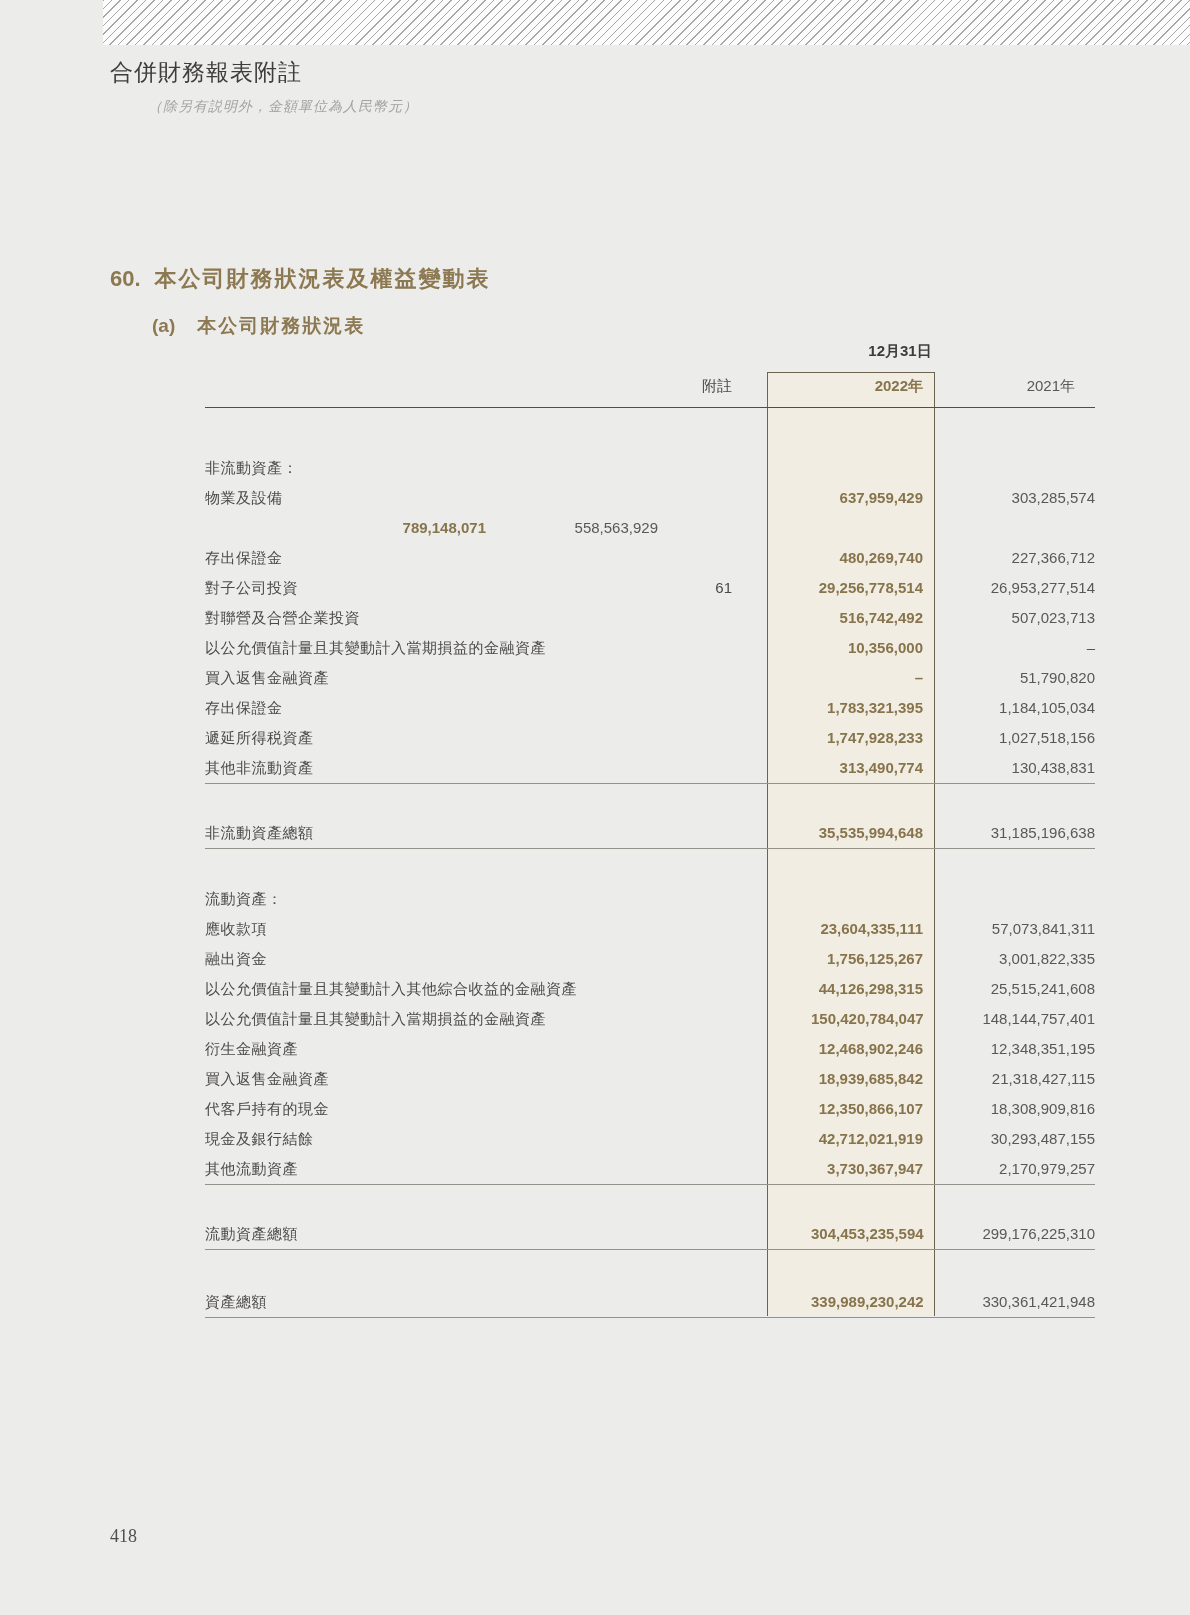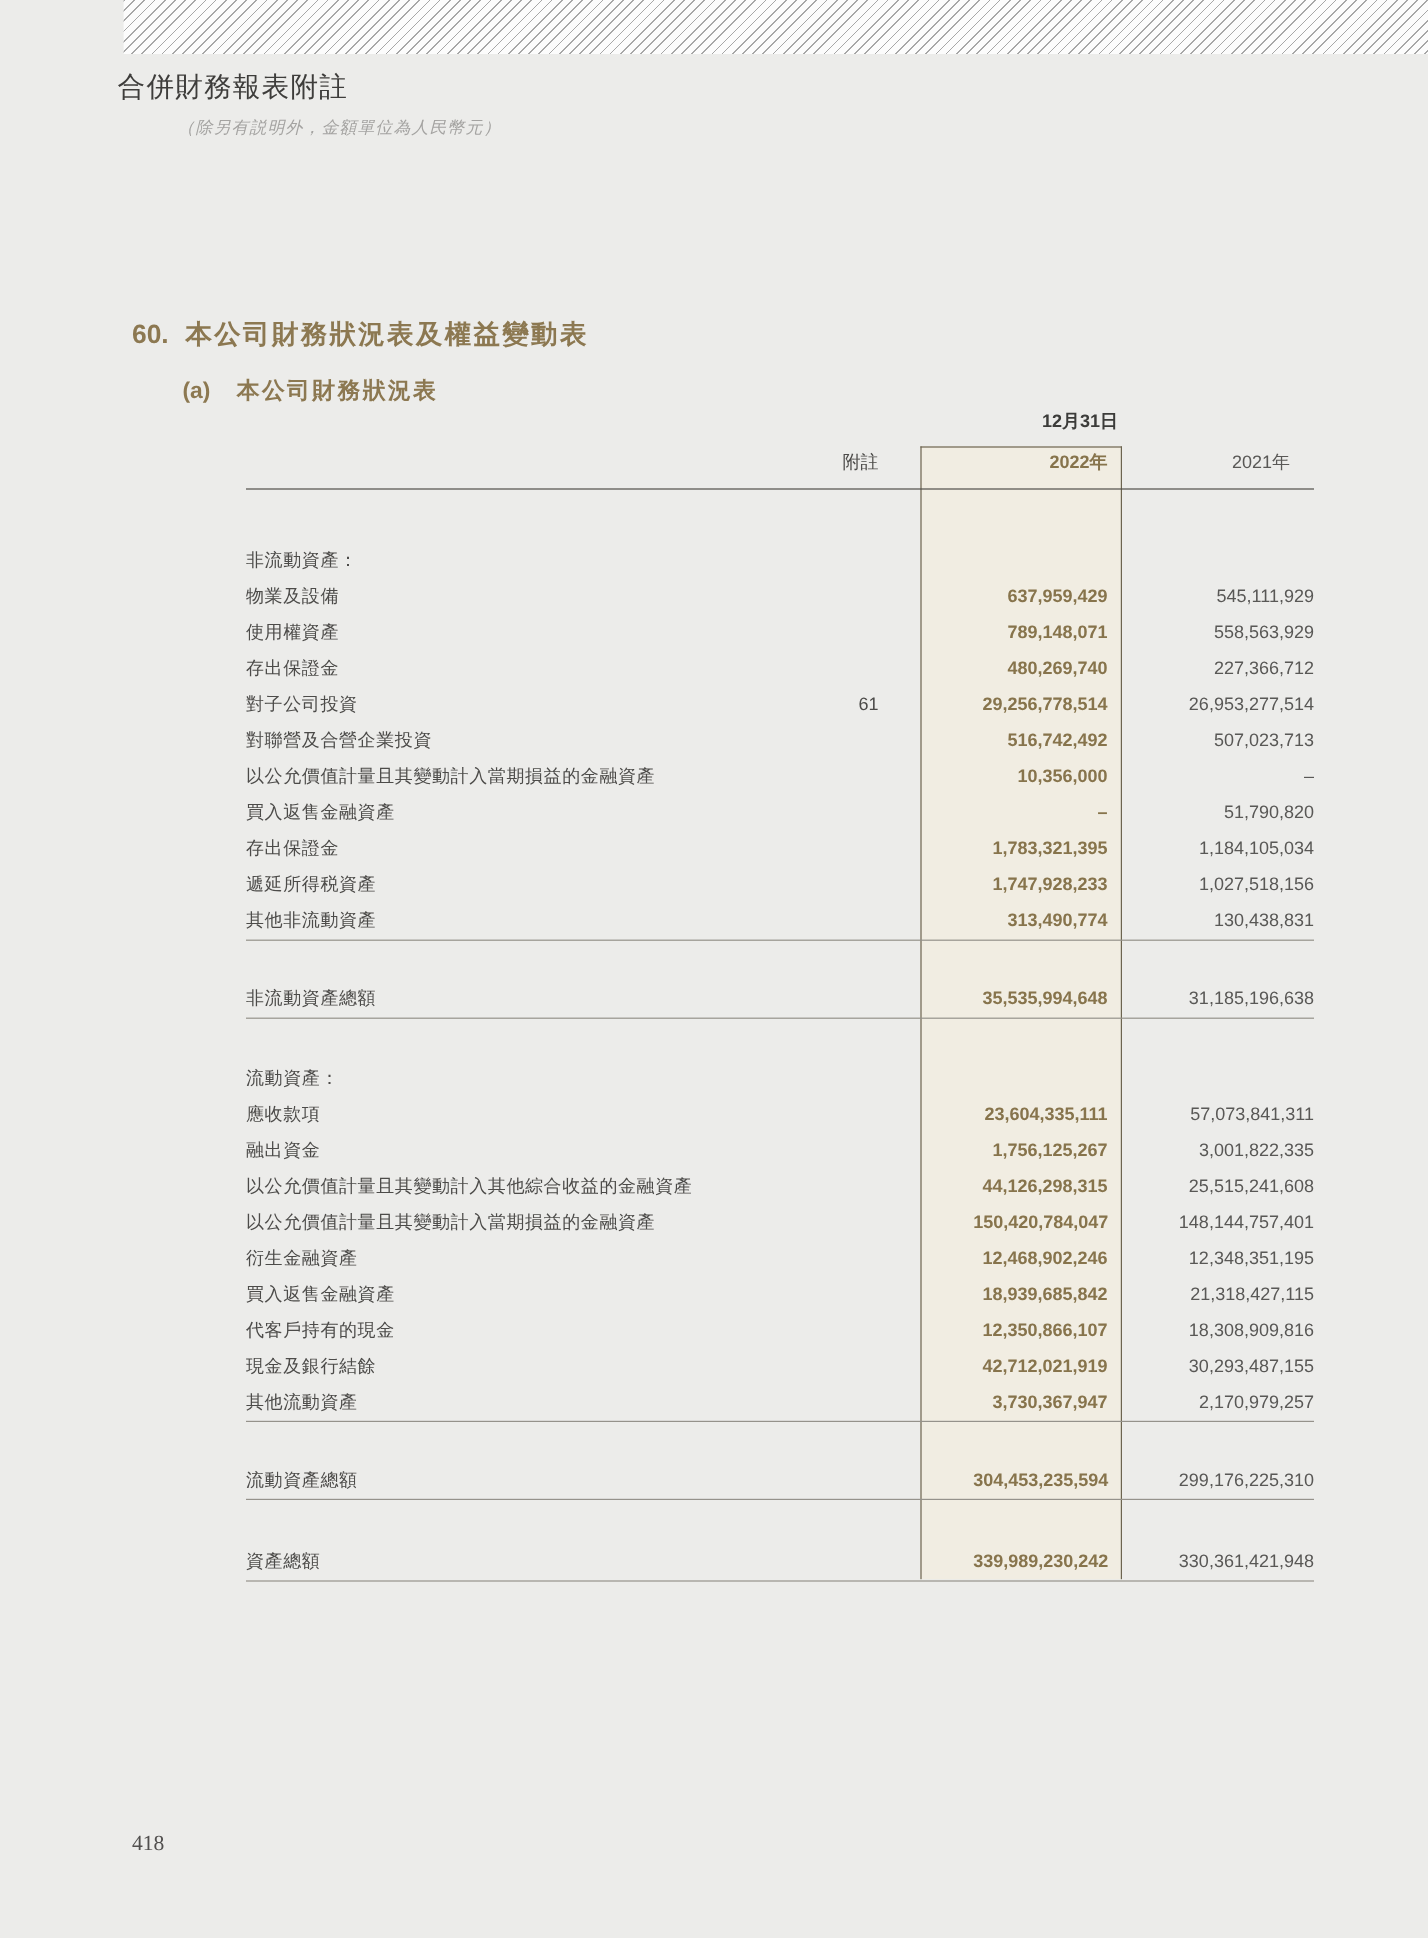--- a/index.html
+++ b/index.html
@@ -3,21 +3,21 @@
 <meta charset="utf-8">
 <style>
   html,body{margin:0;padding:0;}
   body{background:#ECECEA;font-family:"Liberation Sans",sans-serif;}
   .page{position:relative;width:1190px;height:1615px;background:#ECECEA;overflow:hidden;}
 
   .hatch{position:absolute;left:103px;top:0;width:1087px;height:45px;
     background:#FCFCFC;
     background-image:repeating-linear-gradient(135deg,#A7A7A7 0,#A7A7A7 1px,rgba(0,0,0,0) 1px,rgba(0,0,0,0) 6px);}
 
-  .doc-title{position:absolute;left:98px;top:57px;margin:0;font-family:"Liberation Serif",serif;
+  .doc-title{position:absolute;left:110px;top:57px;margin:0;font-family:"Liberation Serif",serif;
     font-size:23px;font-weight:400;color:#3E3D3B;letter-spacing:1px;}
   .doc-subtitle{position:absolute;left:108px;top:98px;font-family:"Liberation Serif",serif;
     font-style:italic;font-size:14px;color:#A4A3A1;letter-spacing:1px;margin-left:40px;}
 
   .section-heading{position:absolute;left:110px;top:264px;font-size:22px;font-weight:700;color:var(--gold-heading);}
   .section-heading .sec-num{margin-right:14px;}
   .section-heading .sec-title{letter-spacing:2px;}
   .sub-heading{position:absolute;left:152px;top:313px;font-size:19px;font-weight:700;color:var(--gold-heading);}
   .sub-heading .sub-label{margin-right:22px;}
   .sub-heading .sub-title{letter-spacing:2px;}
@@ -89,24 +89,23 @@
           <span class="c-note"></span>
           <span class="c-gap"></span>
           <span class="c-2022"></span>
           <span class="c-2021"></span>
         </div>
         <div class="trow item">
           <span class="c-label">物業及設備</span>
           <span class="c-note"></span>
           <span class="c-gap"></span>
           <span class="c-2022">637,959,429</span>
-          <span class="c-2021">545,111,929</span>
-        </div>
-        <div class="trow item">
-          <span class="c-label">使用權資產</span>
+          <span class="c-2021">303,285,574</span>
+        </div>
+        <div class="trow item">
           <span class="c-note"></span>
           <span class="c-gap"></span>
           <span class="c-2022">789,148,071</span>
           <span class="c-2021">558,563,929</span>
         </div>
         <div class="trow item">
           <span class="c-label">存出保證金</span>
           <span class="c-note"></span>
           <span class="c-gap"></span>
           <span class="c-2022">480,269,740</span>

